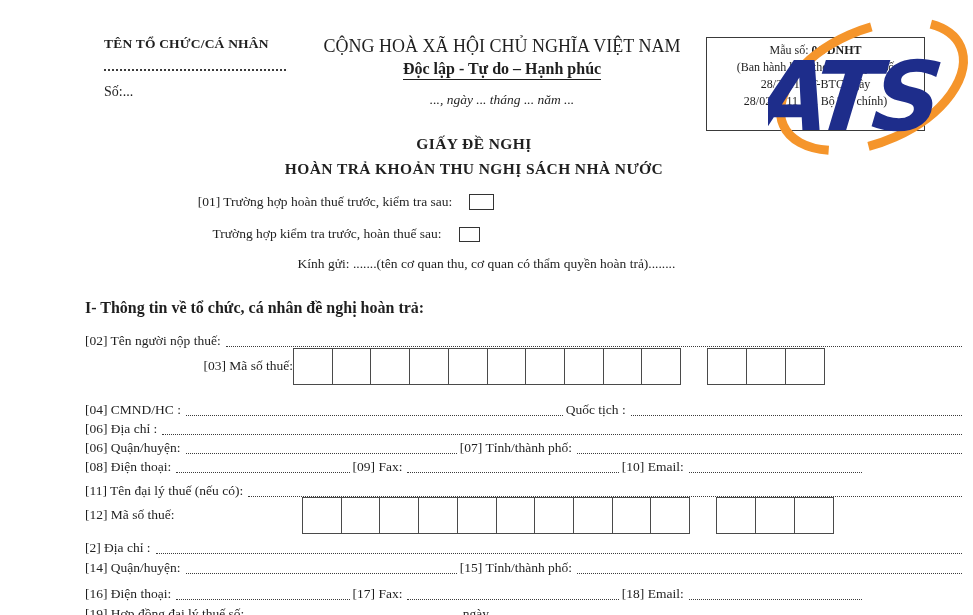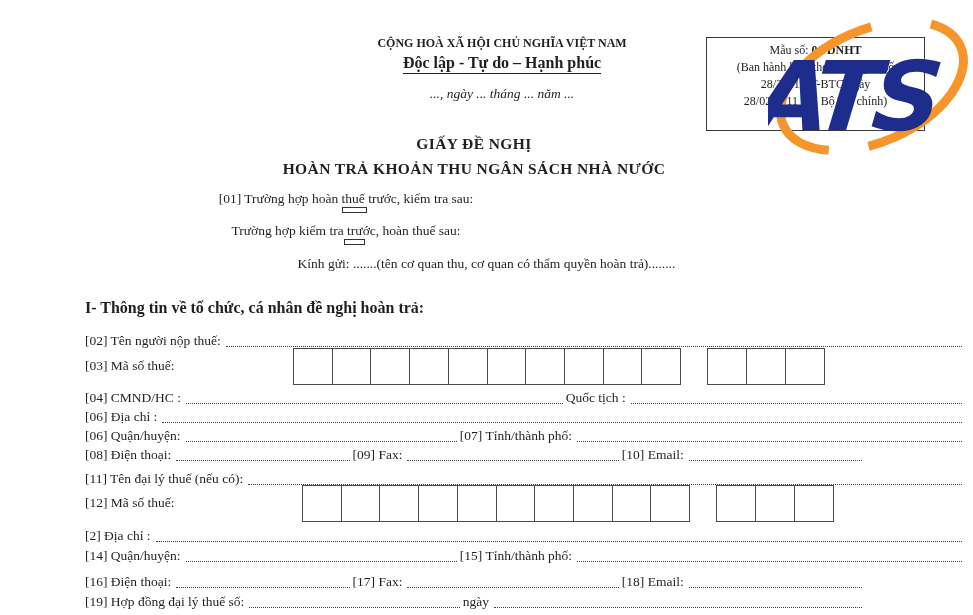--- a/index.html
+++ b/index.html
@@ -10,41 +10,41 @@
     font-family:"Liberation Serif", serif; color:#1f1f1f;
   }
 
   
   .org-block { position:absolute; left:104px; top:36px; width:210px; }
   .org-label { font-weight:bold; font-size:13.5px; letter-spacing:.2px; }
   .org-dots  { width:182px; height:13px; border-bottom:2px dotted #3c3c3c; margin-top:6px; }
   .doc-number{ font-size:14px; margin-top:13px; }
 
   .center-block { position:absolute; left:318px; top:36px; width:368px; text-align:center; }
-  .national-title { font-weight:bold; font-size:12px; }
+  .national-title { font-weight:normal; font-size:18px; }
   .motto { display:inline-block; font-weight:bold; font-size:16px; margin-top:3px;
            border-bottom:1.5px solid #1f1f1f; padding-bottom:1px; }
   .date-line { font-style:italic; font-size:13.5px; margin-top:12px; }
 
   .form-box { position:absolute; left:706px; top:37px; width:219px; height:94px;
               border:1.2px solid #3a3a3a; text-align:center; font-size:12px;
               line-height:1.42; padding-top:4px; }
   .form-box b { font-weight:bold; }
 
   .ats-logo { position:absolute; left:768px; top:8px; width:208px; height:152px; }
 
   
   .title { position:absolute; top:135px; left:0; width:948px; text-align:center; }
   .title-l1 { font-weight:bold; font-size:15.5px; letter-spacing:.4px; }
   .title-l2 { font-weight:bold; font-size:15.5px; letter-spacing:.4px; margin-top:7px; }
 
   
   .options { position:absolute; top:191px; left:0; width:692px; }
-  .option-row { display:flex; justify-content:flex-end; align-items:center;
-                height:22px; margin-bottom:10px;flex-direction:column; }
+  .option-row { display:flex; justify-content:center; align-items:center;
+                height:22px; margin-bottom:10px; }
   .option-label { font-size:13.5px; }
   .checkbox { width:25px; height:16px; border:1.6px solid #333; background:#fff;
               margin-left:17px; }
   .checkbox.small { width:21px; height:15px; }
 
   
   .recipient { position:absolute; top:256px; left:0; width:973px; text-align:center;
                font-size:13.5px; }
 
   
@@ -65,20 +65,25 @@
   .mst-cell { width:40px; height:37px; border:1.3px solid #4a4a4a; background:#fff;
               margin-left:-1.3px; }
   .mst-cell:first-child { margin-left:0; }
   .gap { flex:0 0 26px; }
 </style>
 </head>
 <body>
 
 <div class="page">
 
+  <div class="org-block">
+    <div class="org-label">TÊN TỔ CHỨC/CÁ NHÂN</div>
+    <div class="org-dots"></div>
+    <div class="doc-number">Số:...</div>
+  </div>
 
   <div class="center-block">
     <div class="national-title">CỘNG HOÀ XÃ HỘI CHỦ NGHĨA VIỆT NAM</div>
     <div><span class="motto">Độc lập - Tự do – Hạnh phúc</span></div>
     <div class="date-line">..., ngày ... tháng ... năm ...</div>
   </div>
 
   <div class="form-box">
     <div><span>Mẫu số: </span><b>01/ĐNHT</b></div>
     <div>(Ban hành kèm theo Thông tư số</div>
@@ -90,21 +95,21 @@
     <svg width="208" height="152" viewBox="0 0 208 152">
       <g transform="rotate(-24 104 78)">
         <ellipse cx="104" cy="78" rx="97" ry="56" fill="none" stroke="#f5952b" stroke-width="9" stroke-dasharray="150 40 200 60"></ellipse>
       </g>
       <text x="-2" y="122" font-family="DejaVu Sans, sans-serif" font-weight="bold" font-style="italic" font-size="96" letter-spacing="-7" fill="#1e2d8b" transform="skewX(-6)">ATS</text>
     </svg>
   </div>
 
   <div class="title">
     <div class="title-l1">GIẤY ĐỀ NGHỊ</div>
-    <div class="title-l2">HOÀN TRẢ KHOẢN THU NGÂN SÁCH NHÀ NƯỚC</div>
+    <div class="title-l2">HOÀN TRẢ KHOẢN THU NGHỊ SÁCH NHÀ NƯỚC</div>
   </div>
 
   <div class="options">
     <div class="option-row">
       <span class="option-label">[01] Trường hợp hoàn thuế trước, kiểm tra sau:</span>
       <span class="checkbox"></span>
     </div>
     <div class="option-row">
       <span class="option-label">Trường hợp kiểm tra trước, hoàn thuế sau:</span>
       <span class="checkbox small"></span>
@@ -116,42 +121,42 @@
   <div class="section-heading">I- Thông tin về tổ chức, cá nhân đề nghị hoàn trả:</div>
 
   <div class="fields">
 
     <div class="frow">
       <span class="lbl">[02] Tên người nộp thuế:</span>
       <span class="fill"></span>
     </div>
 
     <div class="mst-row" style="margin-top:-2px;">
-      <span class="lbl" style="flex:0 0 208px;">[03] Mã số thuế:</span>
+      <span class="lbl" style="flex:0 0 208px;text-align:right;">[03] Mã số thuế:</span>
       <span class="mst-group">
         <span class="mst-cell"></span>
           <span class="mst-cell"></span>
           <span class="mst-cell"></span>
           <span class="mst-cell"></span>
           <span class="mst-cell"></span>
           <span class="mst-cell"></span>
           <span class="mst-cell"></span>
           <span class="mst-cell"></span>
           <span class="mst-cell"></span>
           <span class="mst-cell"></span>
       </span>
       <span class="gap"></span>
       <span class="mst-group">
         <span class="mst-cell"></span>
           <span class="mst-cell"></span>
           <span class="mst-cell"></span>
       </span>
     </div>
 
-    <div class="frow" style="margin-top:2px;">
+    <div class="frow" style="margin-top:14px;">
       <span class="lbl">[04] CMND/HC :</span>
       <span class="fill" style="flex:2.9;"></span>
       <span class="lbl">Quốc tịch :</span>
       <span class="fill" style="flex:2.55;"></span>
     </div>
 
     <div class="frow">
       <span class="lbl">[06] Địa chỉ :</span>
       <span class="fill"></span>
     </div>

